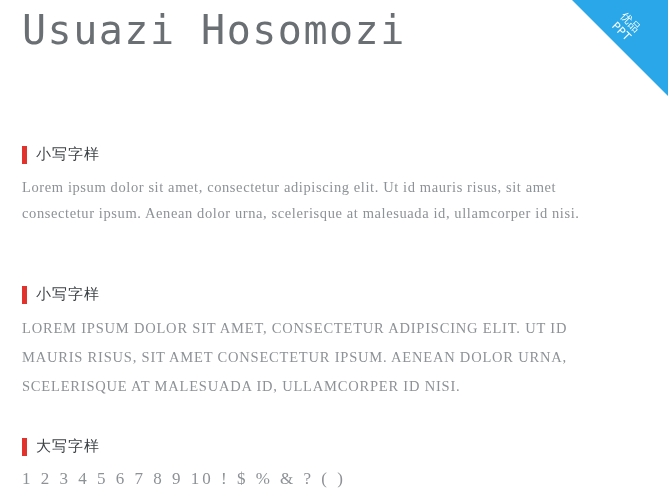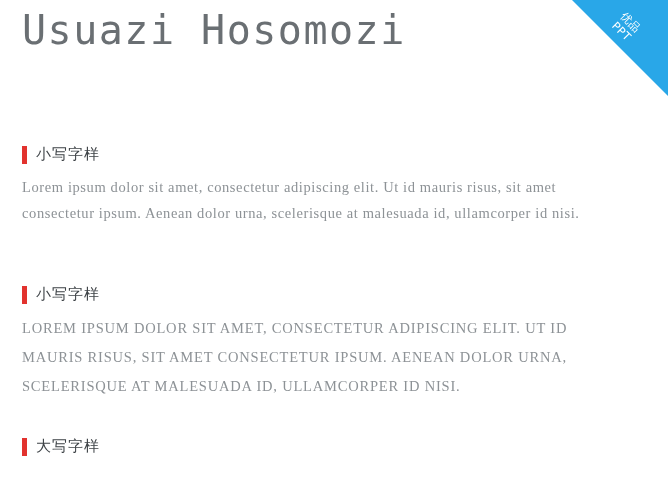--- a/index.html
+++ b/index.html
@@ -147,15 +147,16 @@
       <div class="sec-title">小写字样</div>
     </div>
     <div class="body-text upper">LOREM IPSUM DOLOR SIT AMET, CONSECTETUR ADIPISCING ELIT. UT ID MAURIS RISUS, SIT AMET CONSECTETUR IPSUM. AENEAN DOLOR URNA, SCELERISQUE AT MALESUADA ID, ULLAMCORPER ID NISI.</div>
   </div>
 
   <div class="section" id="sec-digits">
     <div class="sec-head">
       <div class="sec-bar"></div>
       <div class="sec-title">大写字样</div>
     </div>
+    <div class="body-text nums">1 2 3 4 5 6 7 8 9 10    !   $ % &amp; ? ( )</div>
   </div>
 
 </div>
 
 </body></html>

